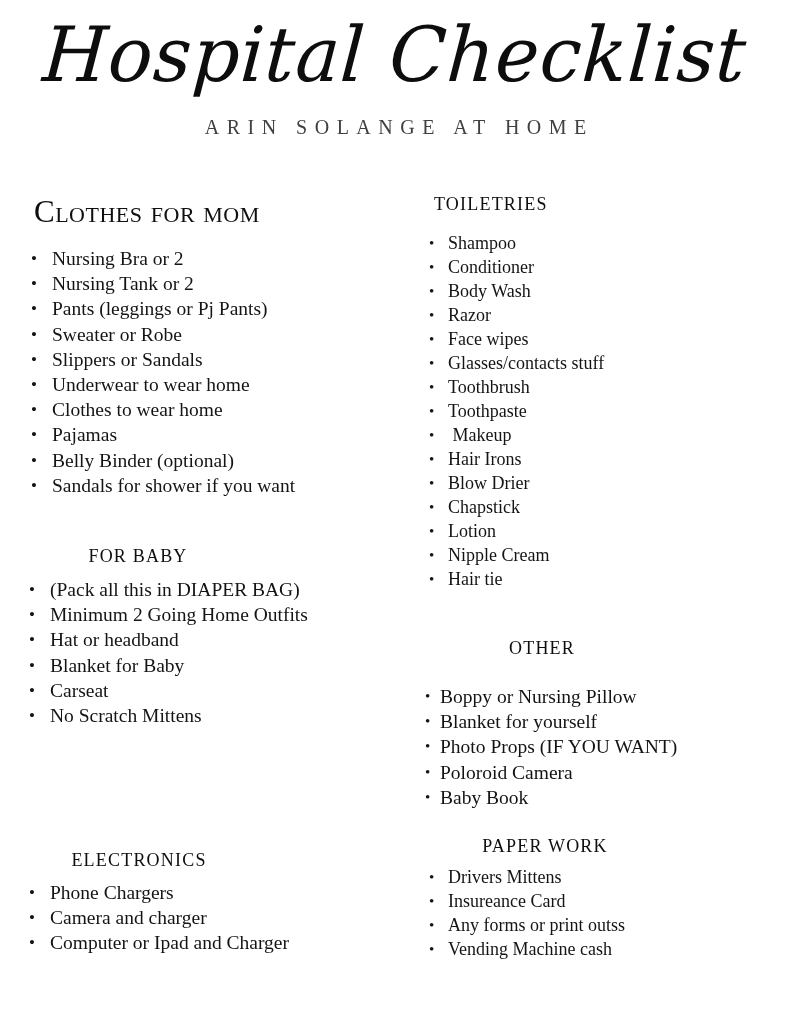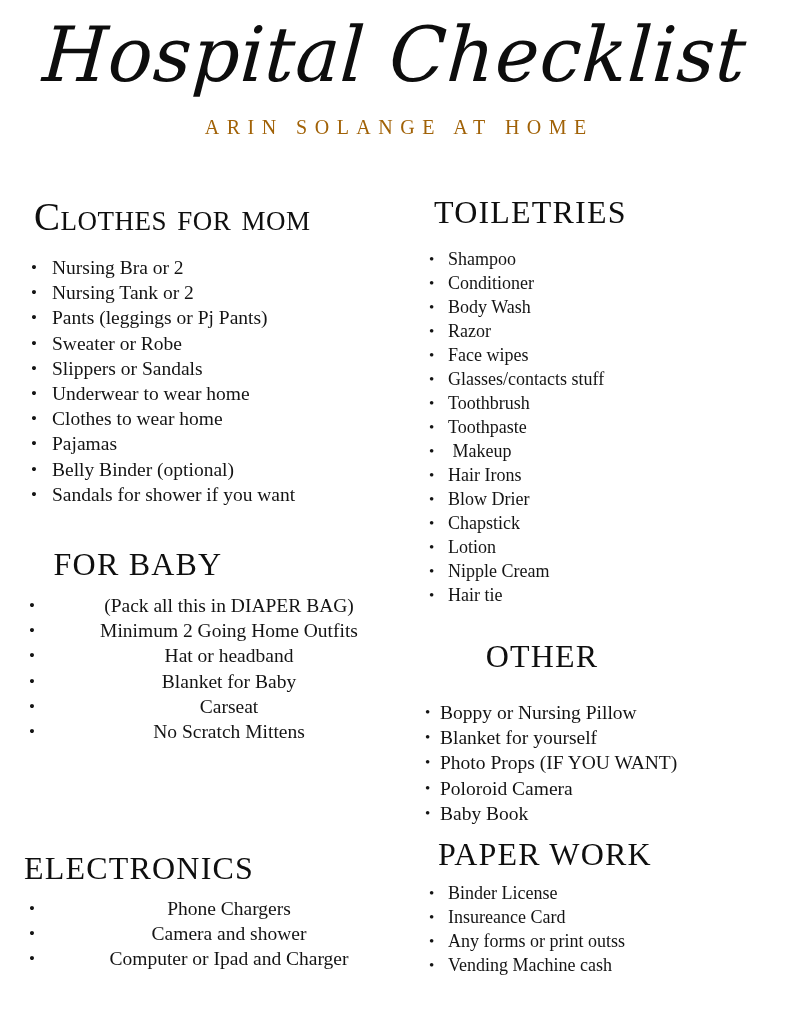--- a/index.html
+++ b/index.html
@@ -42,21 +42,21 @@
     transform-origin: center center;
   }
   .doc-subtitle {
     margin: 0;
     padding-top: 22px;
     font-family: "Liberation Serif", serif;
     font-size: 20px;
     font-weight: 400;
     letter-spacing: 7.5px;
     text-indent: 7.5px;
-    color: #a16207;
+    color: #404040;
   }
 
   
   .columns {
     position: absolute;
     top: 186px;
     left: 0;
     width: 791px;
     height: 838px;
   }
@@ -72,25 +72,25 @@
 
   .sec-heading {
     margin: 0;
     font-family: "Liberation Serif", serif;
     font-weight: 400;
     color: #0f0f0f;
     white-space: nowrap;
   }
   .sec-heading.smallcaps {
     font-variant: small-caps;
-    font-size: 39px;
+    font-size: 31px;
     letter-spacing: 0.5px;
   }
   .sec-heading.allcaps {
-    font-size: 32px;
+    font-size: 18px;
     letter-spacing: 1.2px;
   }
   .h-left   { text-align: left; }
   .h-center { text-align: center; }
 
   ul.checklist {
     list-style: none;
     margin: 0;
     padding: 0;
   }
@@ -117,21 +117,21 @@
     font-family: Liberation Serif, serif;
     font-size: 18px;
     line-height: 24px;
     font-weight: 400;
   }
 
   
   .ind-a li { padding-left: 34px; }
   .ind-a li::before { left: 13px; font-size: 17px; }
 
-  .ind-b li { padding-left: 32px; text-align: center; }
+  .ind-b li { padding-left: 32px; }
   .ind-b li::before { left: 11px; font-size: 17px; }
 
   .ind-c li { padding-left: 36px; }
   .ind-c li::before { left: 17px; font-size: 15px; }
 
   .ind-d li { padding-left: 28px; }
   .ind-d li::before { left: 13px; font-size: 15px; }
 
   
   #sec-clothes     { top: 8px; }
@@ -192,21 +192,21 @@
           <li>Blanket for Baby</li>
           <li>Carseat</li>
           <li>No Scratch Mittens</li>
         </ul>
       </section>
 
       <section class="section" id="sec-electronics">
         <h2 class="sec-heading allcaps h-center">ELECTRONICS</h2>
         <ul class="checklist list-serif ind-b">
           <li>Phone Chargers</li>
-          <li>Camera and shower</li>
+          <li>Camera and charger</li>
           <li>Computer or Ipad and Charger</li>
         </ul>
       </section>
 
     </div>
 
     <div class="col col-right">
 
       <section class="section" id="sec-toiletries">
         <h2 class="sec-heading allcaps h-left">TOILETRIES</h2>
@@ -236,21 +236,21 @@
           <li>Blanket for yourself</li>
           <li>Photo Props (IF YOU WANT)</li>
           <li>Poloroid Camera</li>
           <li>Baby Book</li>
         </ul>
       </section>
 
       <section class="section" id="sec-paperwork">
         <h2 class="sec-heading allcaps h-center">PAPER WORK</h2>
         <ul class="checklist list-sans ind-c">
-          <li>Binder License</li>
+          <li>Drivers Mittens</li>
           <li>Insureance Card</li>
           <li>Any forms or print outss</li>
           <li>Vending Machine cash</li>
         </ul>
       </section>
 
     </div>
 
   </div>
 </div>

